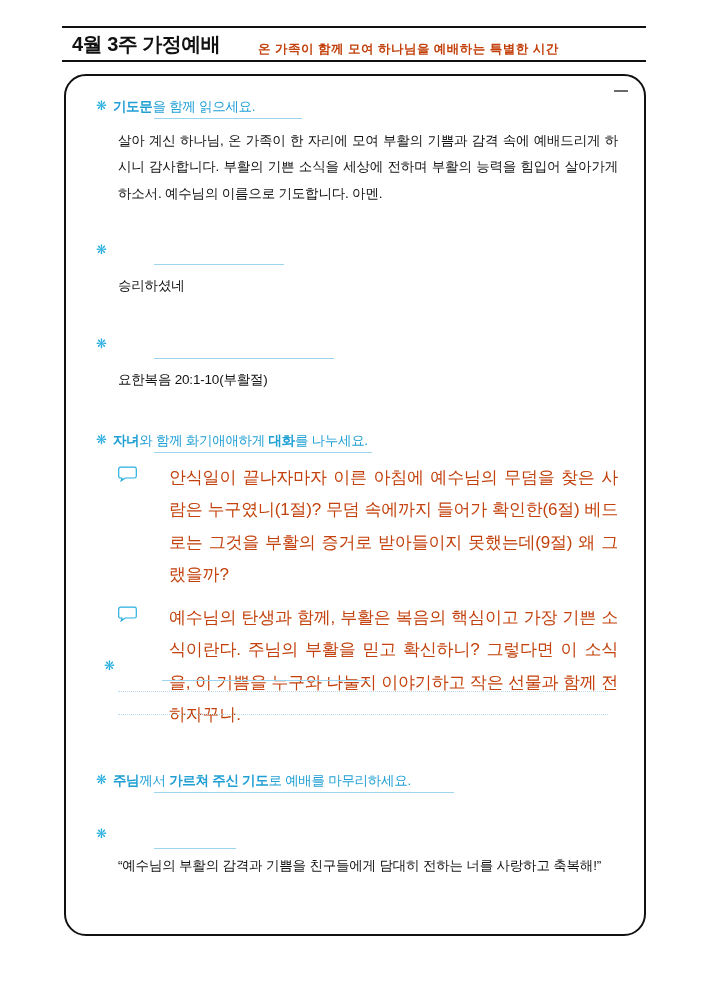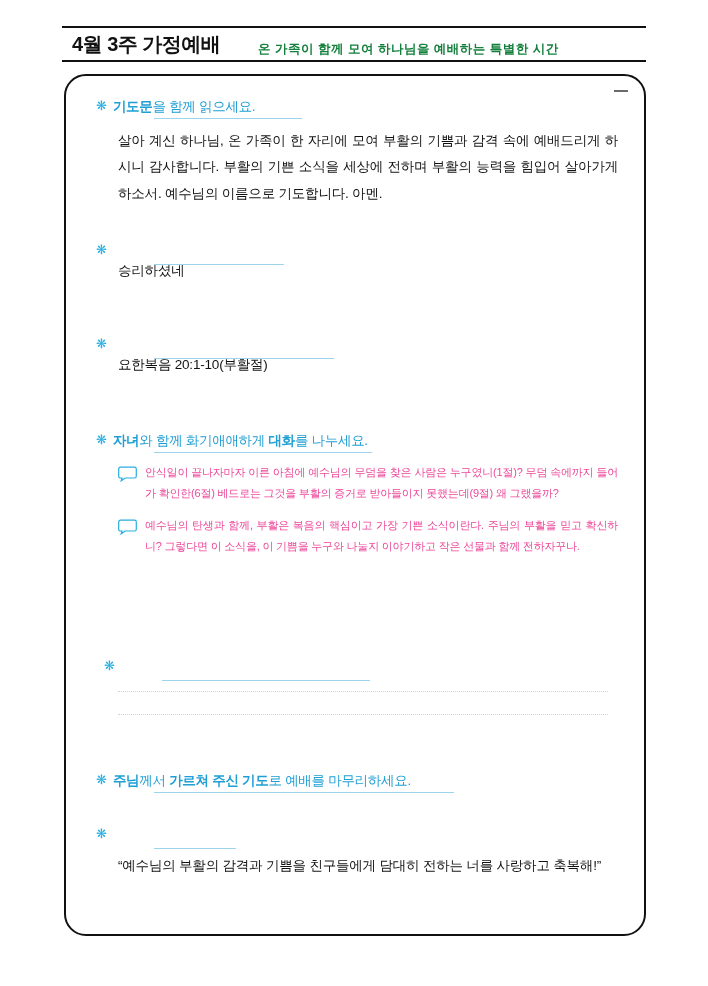--- a/index.html
+++ b/index.html
@@ -56,21 +56,21 @@
     letter-spacing: -0.5px;
     color: #111111;
     white-space: nowrap;
   }
   .header-sub {
     position: absolute;
     left: 258px;
     top: 15px;
     font-size: 12.5px;
     font-weight: bold;
-    color: #15803d;
+    color: #c2410c;
     letter-spacing: 0.5px;
     white-space: nowrap;
   }
 
   
   .card {
     position: absolute;
     left: 64px;
     top: 74px;
     width: 582px;
@@ -133,21 +133,21 @@
 
   .body-text {
     margin-top: 12px;
     font-size: 13.5px;
     line-height: 1.95;
     color: #111111;
     letter-spacing: -0.2px;
     text-align: justify;
   }
   .body-line {
-    margin-top: 5px;
+    margin-top: 20px;
     font-size: 13.5px;
     color: #111111;
     letter-spacing: -0.2px;
   }
 
   
   .qa {
     margin-top: 12px;
     display: flex;
     align-items: flex-start;
@@ -158,25 +158,26 @@
   }
   .bubble-icon {
     flex: 0 0 auto;
     width: 19px;
     height: 16px;
     margin-top: 4px;
     position: relative;
   }
   .bubble-icon svg { display: block; }
   .qa-text {
-    font-size: 11px;
+    font-size: 17px;
     line-height: 1.9;
-    color: #ec4899;
+    color: #c2410c;
     letter-spacing: -0.2px;
     text-align: justify;
+    margin-left: 24px;
   }
 
   
   .write-lines {
     margin-top: 18px;
     padding-left: 22px;
     padding-right: 10px;
   }
   .dots {
     height: 0;

